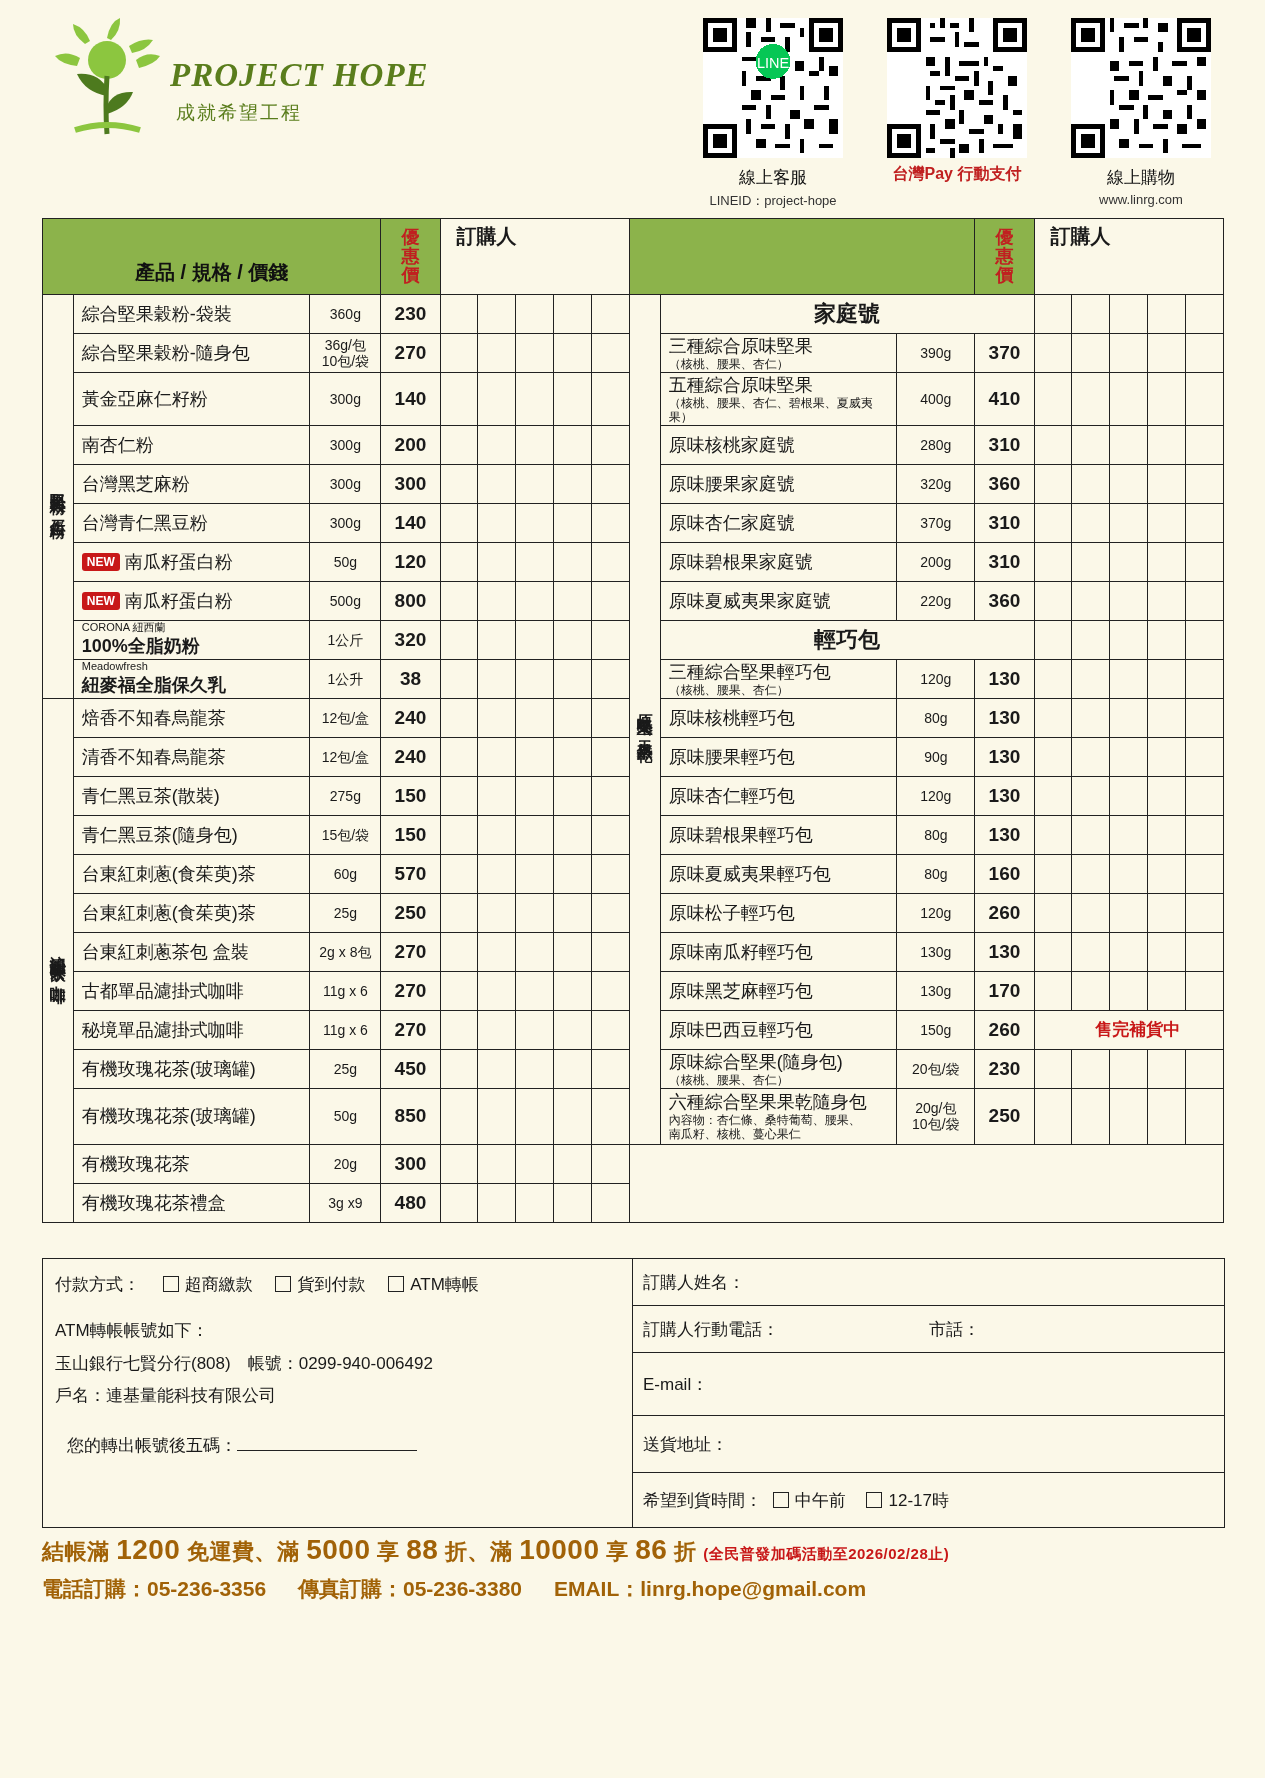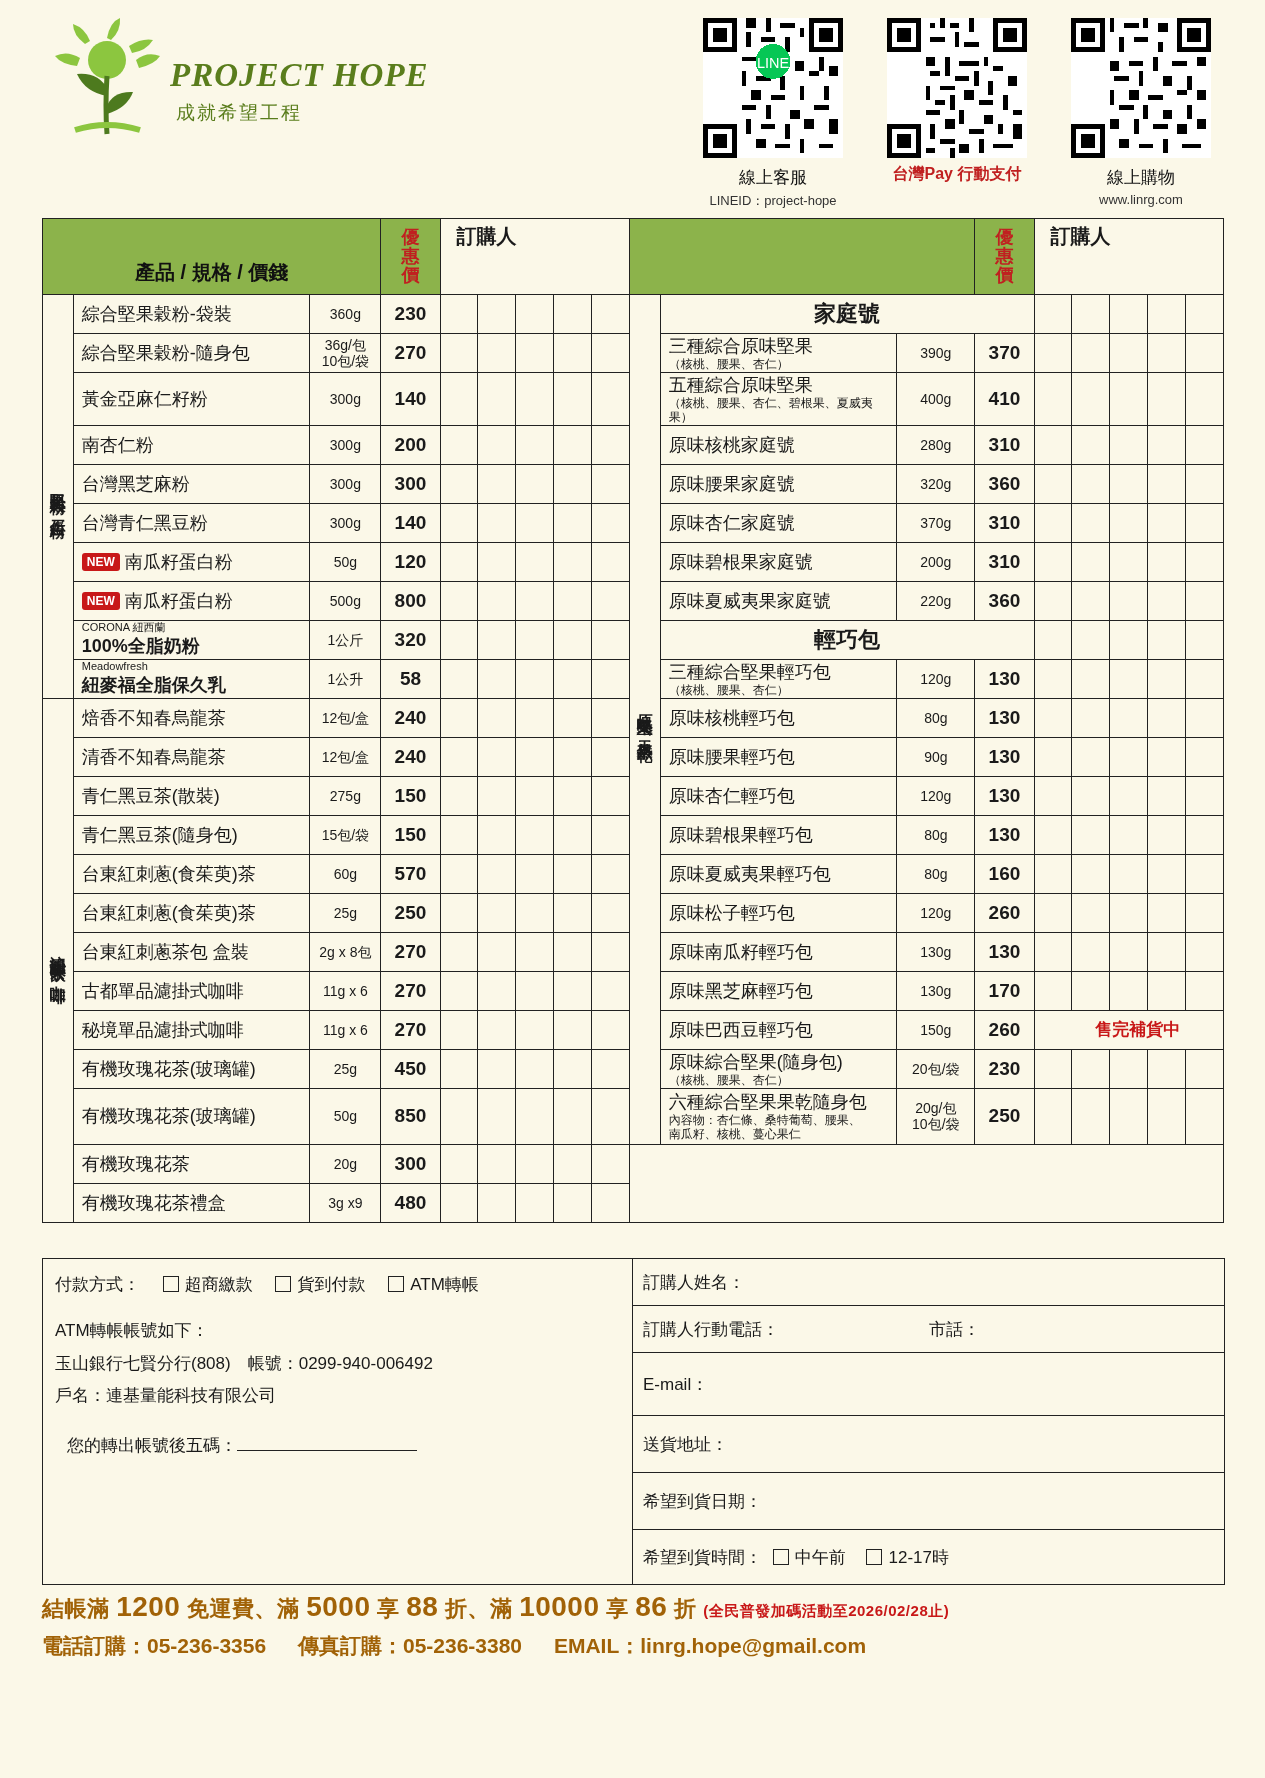--- a/index.html
+++ b/index.html
@@ -468,21 +468,21 @@
         <td class="ck"></td>
             <td class="ck"></td>
             <td class="ck"></td>
             <td class="ck"></td>
             <td class="ck"></td>
       </tr>
 
       <tr class="rowh">
         <td class="pname"><small style="font-size:11px">Meadowfresh</small><span style="font-weight:bold">紐麥福全脂保久乳</span></td>
         <td class="spec">1公升</td>
-        <td class="price">58</td>
+        <td class="price">38</td>
         <td class="ck"></td>
             <td class="ck"></td>
             <td class="ck"></td>
             <td class="ck"></td>
             <td class="ck"></td>
         <td class="pname"><span>三種綜合堅果輕巧包</span><small>（核桃、腰果、杏仁）</small></td>
         <td class="spec">120g</td>
         <td class="price">130</td>
         <td class="ck"></td>
             <td class="ck"></td>
@@ -756,23 +756,20 @@
             <tr>
                     <td style="border-right:none;border-left:none;"><span>訂購人行動電話：</span><span style="margin-left:150px;">市話：</span></td>
                   </tr>
             <tr>
                     <td style="border-right:none;border-left:none;height:46px;"><span>E-mail：</span></td>
                   </tr>
             <tr>
                     <td style="border-right:none;border-left:none;height:40px;"><span>送貨地址：</span></td>
                   </tr>
             <tr>
-                    <td style="border-right:none;border-left:none;height:40px;"><span>希望到貨日期：</span></td>
-                  </tr>
-            <tr>
                     <td style="border-right:none;border-left:none;border-bottom:none;height:38px;">
               <span>希望到貨時間：</span>
               <span style="margin-left:6px;"><span class="chk"></span><span>中午前</span></span>
               <span style="margin-left:16px;"><span class="chk"></span><span>12-17時</span></span>
             </td>
                   </tr>
           </tbody>
               </table>
         </td>
       </tr>

